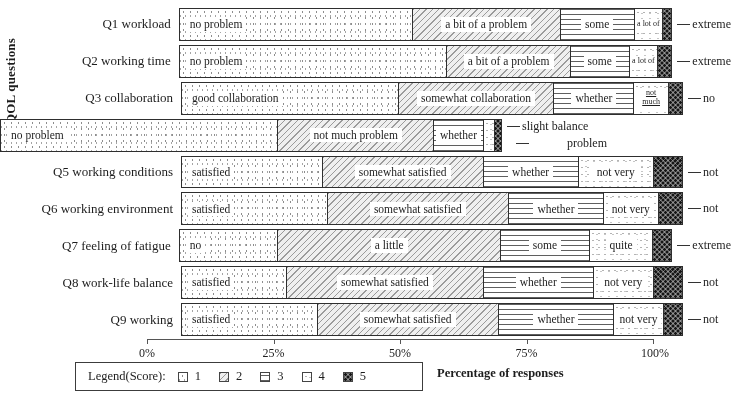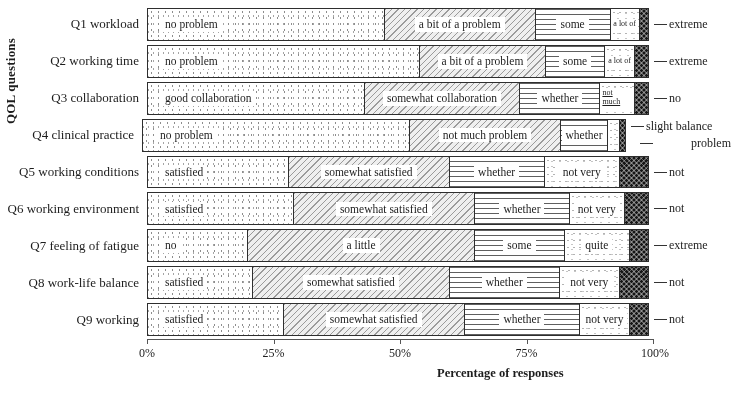--- a/index.html
+++ b/index.html
@@ -12,39 +12,39 @@
     position:absolute;left:2px;top:18px;height:125px;width:18px;
     writing-mode:vertical-rl;transform:rotate(180deg);
     font-weight:bold;font-size:13px;letter-spacing:.2px;
     display:flex;align-items:center;justify-content:center;
   }
   
   .rows{position:absolute;left:0;top:6px;width:731px;}
   .chart-row{display:flex;height:36.9px;align-items:stretch;}
   .row-label{
     width:139px;padding-right:8px;text-align:right;font-size:13px;
-    display:flex;align-items:center;justify-content:flex-end;white-space:nowrap;
+    display:flex;align-items:center;justify-content:flex-end;white-space:nowrap;padding-left:34px;
   }
   .row-bar{width:506px;display:flex;align-items:stretch;padding:2px 0;box-sizing:border-box;}
   .seg{
     position:relative;border:1px solid #2e2e2e;margin-left:-1px;box-sizing:border-box;
     display:flex;align-items:center;justify-content:center;overflow:hidden;
   }
   .seg.first{margin-left:0;justify-content:flex-start;}
   .chip{
     background:#fff;padding:1px 4px;font-size:11.5px;white-space:nowrap;
     line-height:1.1;z-index:2;
   }
   .seg.first .chip{margin-left:6px;}
-  .chip.small{font-size:8px;white-space:normal;text-align:left;padding:1px 2px;max-width:90%;}
+  .chip.small{font-size:8px;white-space:normal;text-align:center;padding:1px 2px;max-width:90%;}
   
   .p1{background-color:#fff;
       background-image:radial-gradient(circle,#8d8d8d 0.9px,transparent 1px),
                        radial-gradient(circle,#a5a5a5 0.8px,transparent 0.9px);
-      background-size:7px 6px,5px 8px;background-position:0 0,3px 3px;padding-left:7px;}
+      background-size:7px 6px,5px 8px;background-position:0 0,3px 3px;}
   .p2{background-color:#efefef;
       background-image:repeating-linear-gradient(135deg,#9b9b9b 0 1px,transparent 1px 4.5px);}
   .p3{background-color:#fff;
       background-image:repeating-linear-gradient(0deg,#5f5f5f 0 1px,transparent 1px 5px);}
   .p4{background-color:#fff;
       background-image:radial-gradient(circle,#b3b3b3 0.7px,transparent 0.8px),
                        radial-gradient(circle,#c6c6c6 0.6px,transparent 0.7px);
       background-size:6px 7px,8px 5px;background-position:0 0,3px 2px;}
   .p5{background-color:#161616;
       background-image:repeating-linear-gradient(45deg,rgba(255,255,255,.32) 0 1px,transparent 1px 3.5px),
@@ -143,21 +143,20 @@
           <div class="seg p5" style="width: 3%;"></div>
         </div>
         <div class="row-ann">
           <span class="ann">
             <span class="dash"></span>
             <span>no</span>
           </span>
         </div>
       </div>
       <div class="chart-row">
-        <div class="row-label">Q4 clinical practice</div>
         <div class="row-bar">
           <div class="seg p1 first" style="width: 55%;">
             <span class="chip">no problem</span>
           </div>
           <div class="seg p2" style="width: 31%;">
             <span class="chip">not much problem</span>
           </div>
           <div class="seg p3" style="width: 10%;">
             <span class="chip">whether</span>
           </div>
@@ -306,14 +305,37 @@
     <div class="tick-mark" style="left:653px"></div>
     <span class="tick-label" style="left:147px">0%</span>
     <span class="tick-label" style="left:273.5px">25%</span>
     <span class="tick-label" style="left:400px">50%</span>
     <span class="tick-label" style="left:526.5px">75%</span>
     <span class="tick-label" style="left:655px">100%</span>
   </div>
 
   <div class="xlabel">Percentage of responses</div>
 
+  <div class="legend">
+    <span class="legend-title">Legend(Score):</span>
+    <span class="legend-item">
+      <span class="swatch p1"></span>
+      <span>1</span>
+    </span>
+    <span class="legend-item">
+      <span class="swatch p2"></span>
+      <span>2</span>
+    </span>
+    <span class="legend-item">
+      <span class="swatch p3"></span>
+      <span>3</span>
+    </span>
+    <span class="legend-item">
+      <span class="swatch p4"></span>
+      <span>4</span>
+    </span>
+    <span class="legend-item">
+      <span class="swatch p5"></span>
+      <span>5</span>
+    </span>
+  </div>
 
 </div>
 
 </body></html>

